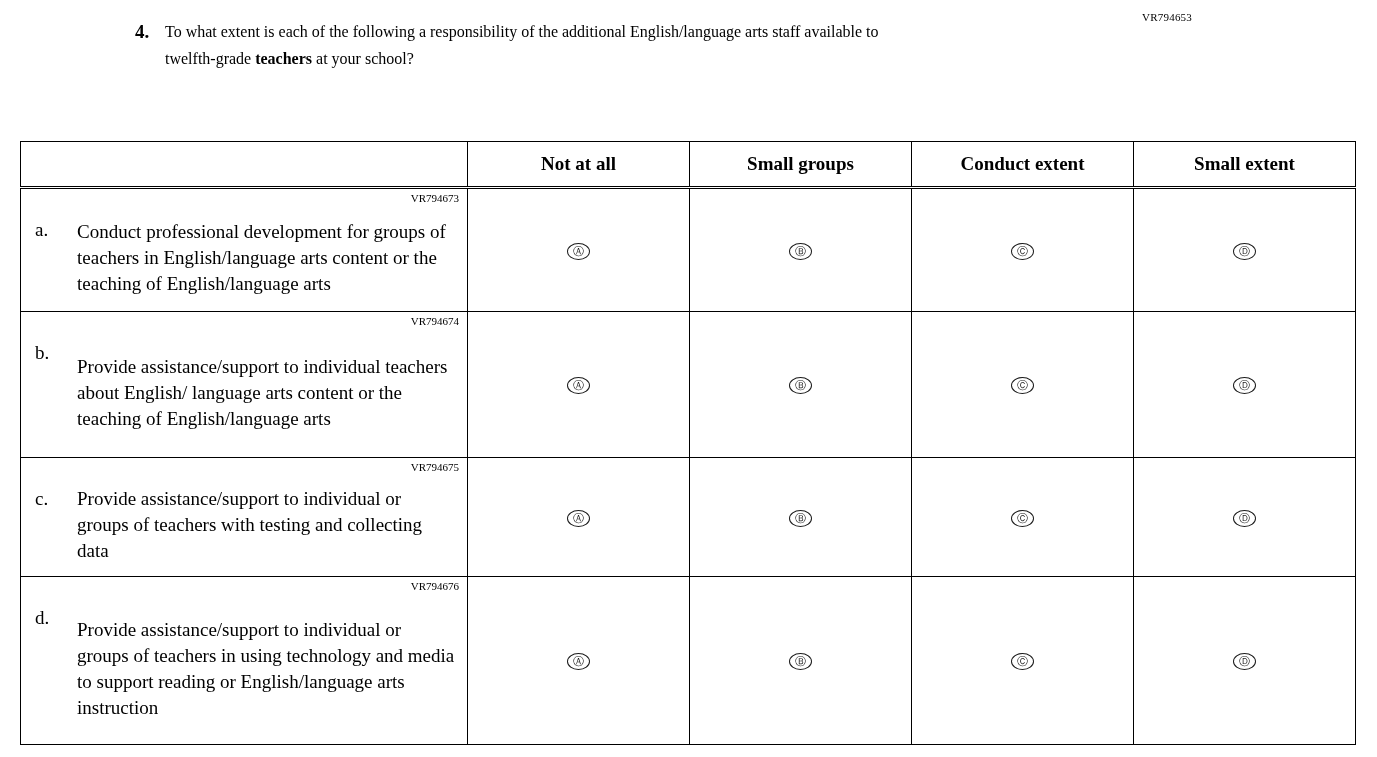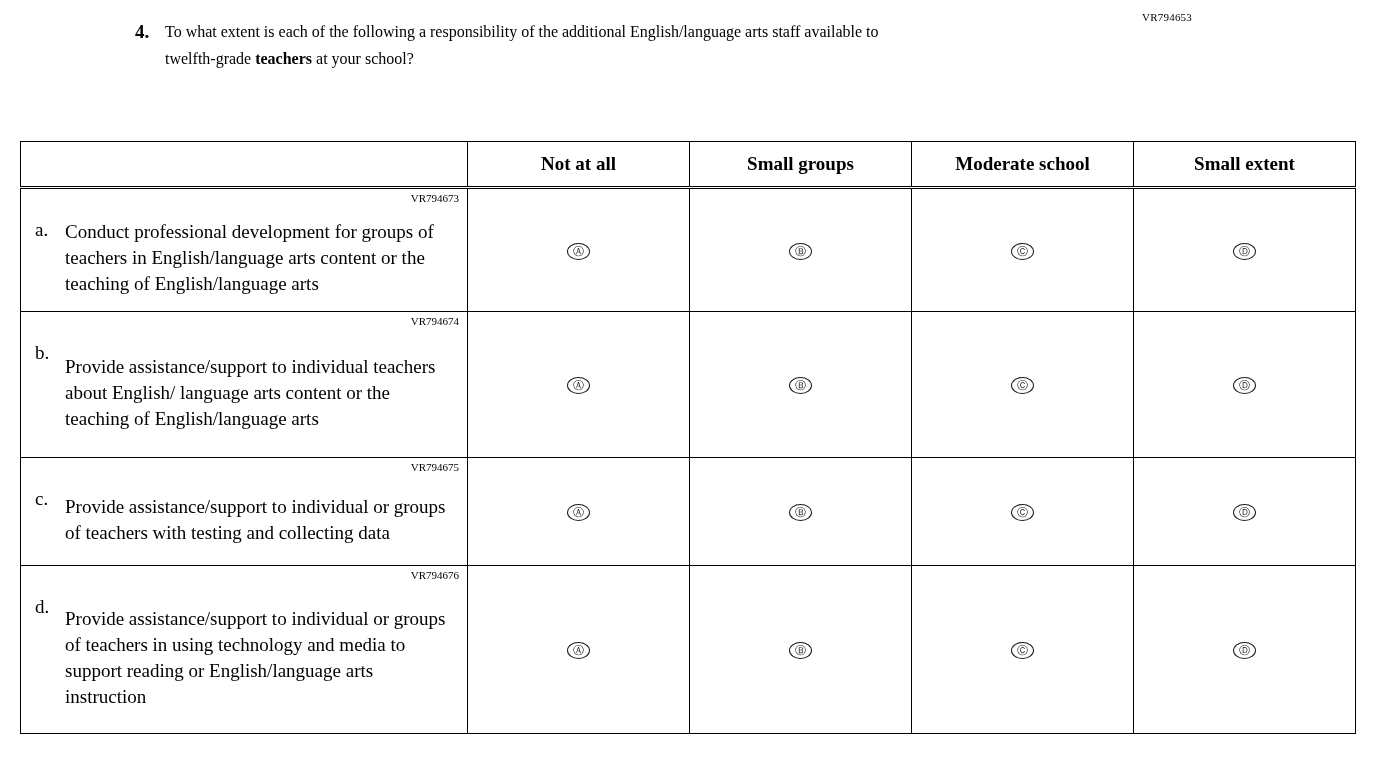--- a/index.html
+++ b/index.html
@@ -112,21 +112,21 @@
     border-bottom: 1px solid #000000;
   }
 
   
   .hdr-double {
     border-bottom: 3px double #000000 !important;
   }
 
   td.stem {
     position: relative;
-    padding: 10px 10px 12px 24px;
+    padding: 10px 10px 12px 36px;
     font-size: 19px;
     line-height: 26px;
     vertical-align: top;
   }
 
   .stem-letter {
     position: absolute;
     left: 14px;
     top: 28px;
     font-size: 19px;
@@ -187,21 +187,21 @@
         <col style="width:222px">
         <col style="width:222px">
         <col style="width:222px">
         <col style="width:222px">
       </colgroup>
       <thead>
         <tr>
           <th class="col-stem hdr-double"></th>
           <th class="col-opt hdr-double">Not at all</th>
           <th class="col-opt hdr-double">Small groups</th>
-          <th class="col-opt hdr-double">Moderate school</th>
+          <th class="col-opt hdr-double">Conduct extent</th>
           <th class="col-opt hdr-double">Small extent</th>
         </tr>
       </thead>
       <tbody>
 
         <tr style="height:124px">
           <td class="stem">
             <span class="stem-code">VR794673</span>
             <span class="stem-letter">a.</span>
             <span class="stem-text">Conduct professional development for groups of teachers in English/language arts content or the teaching of English/language arts</span>

